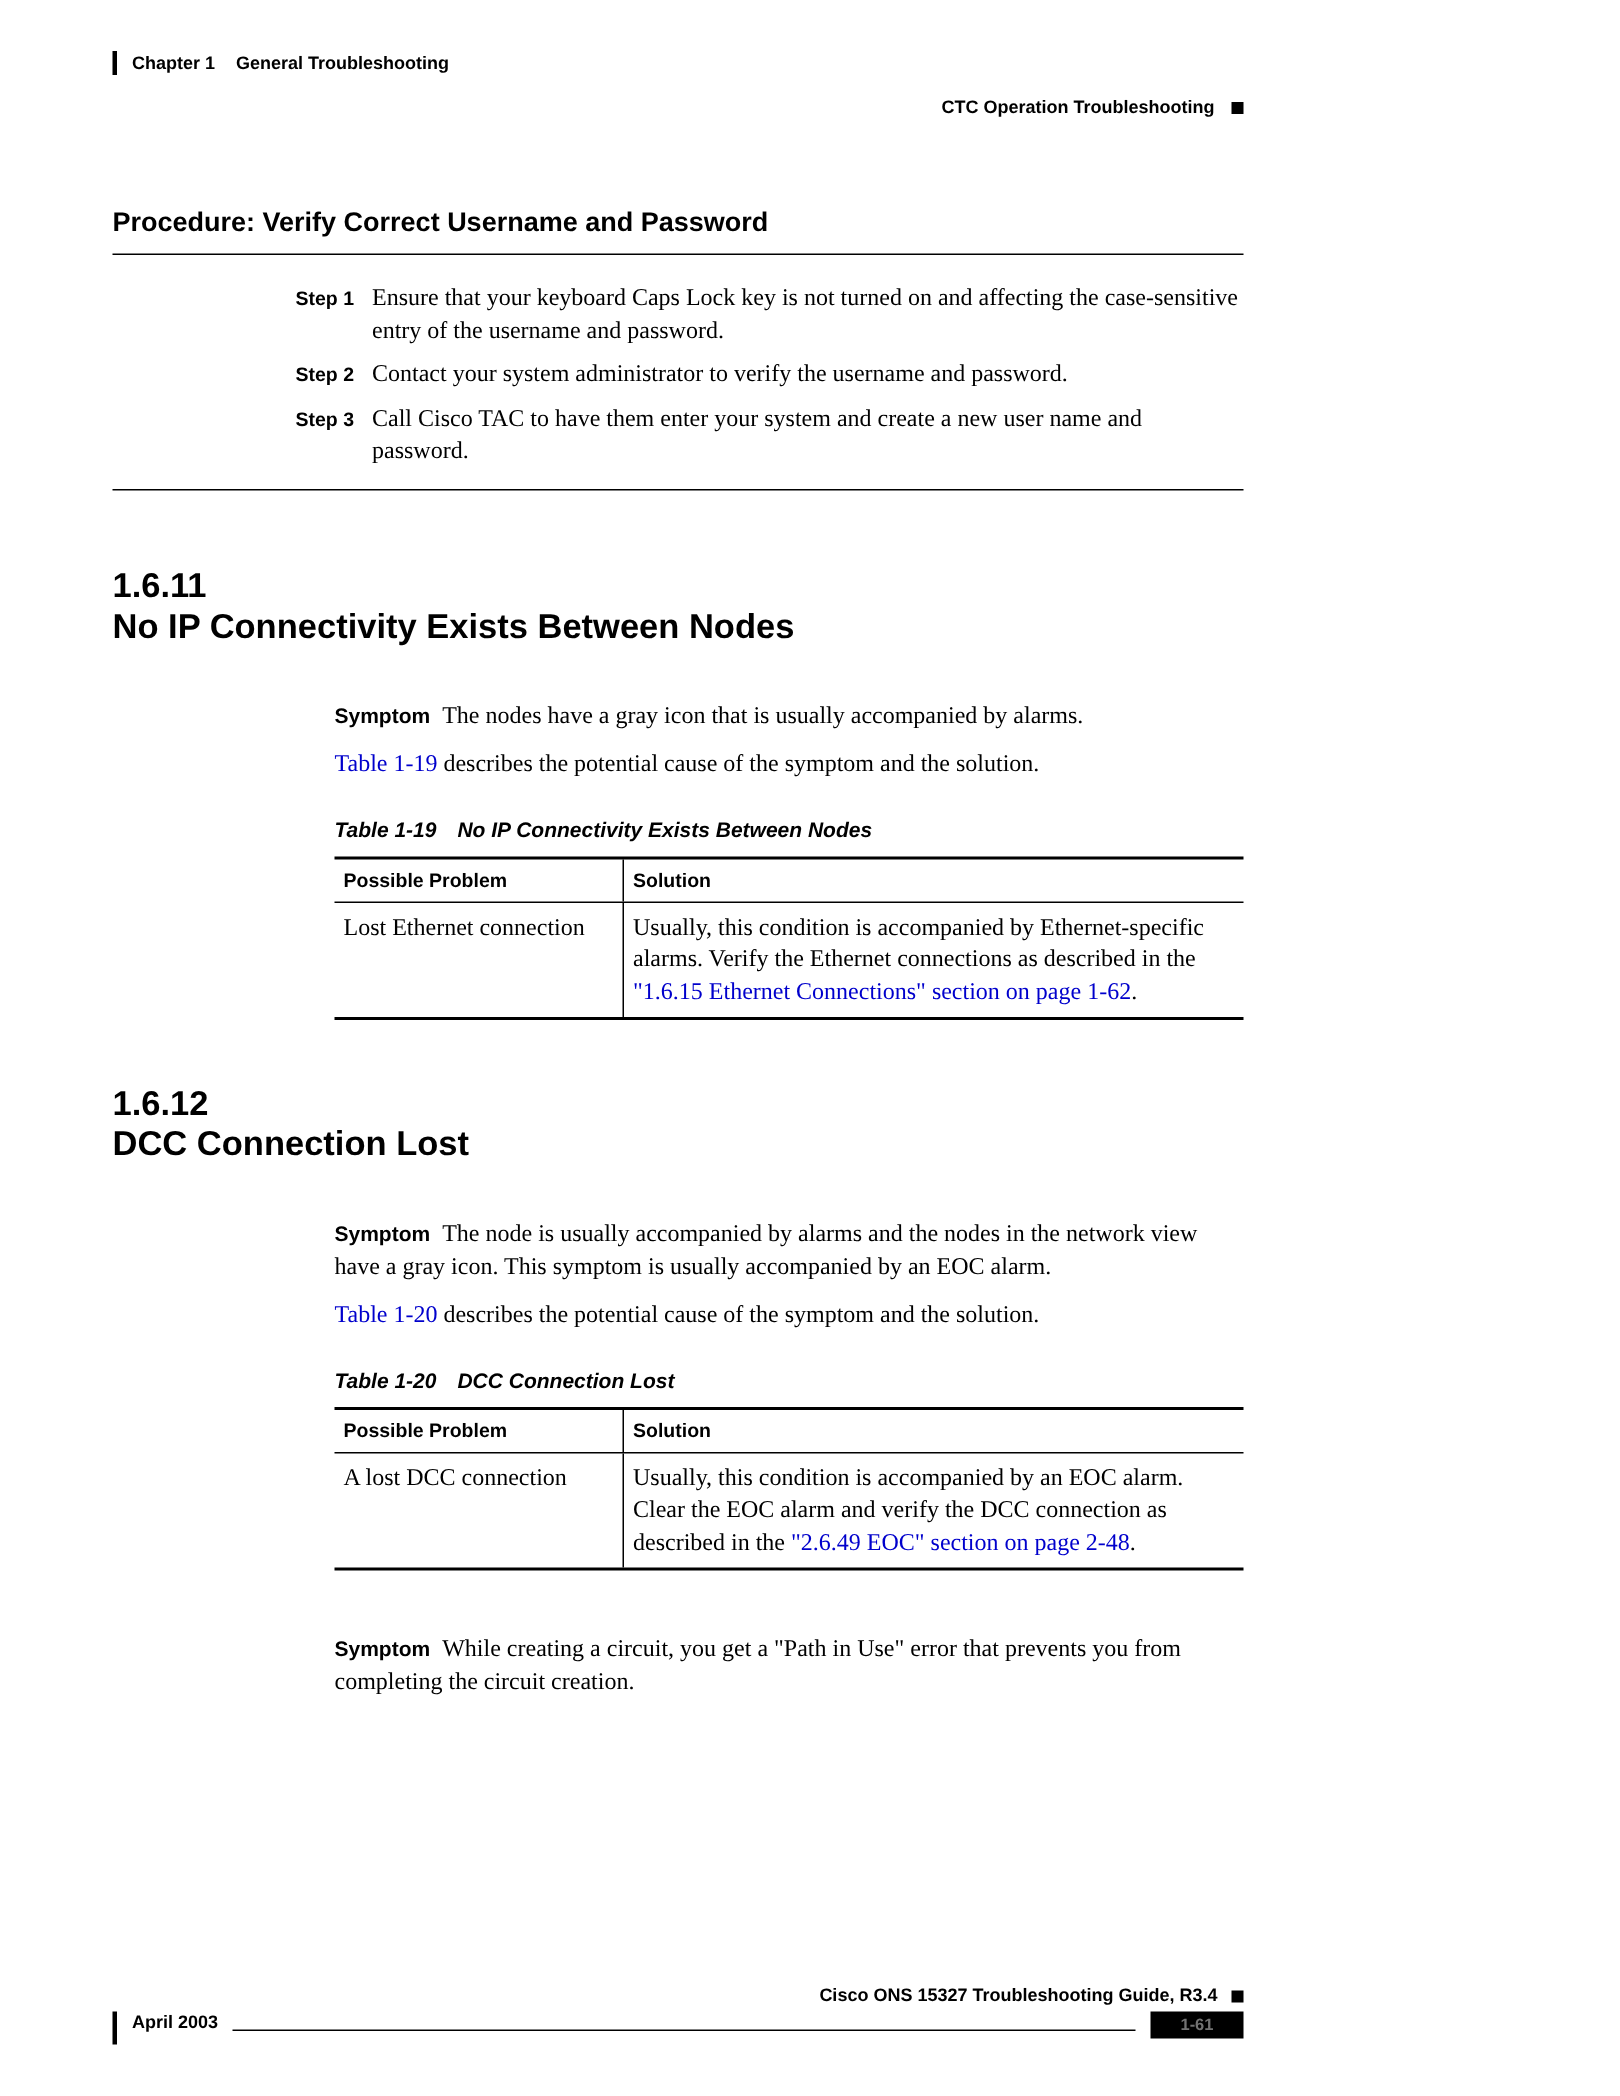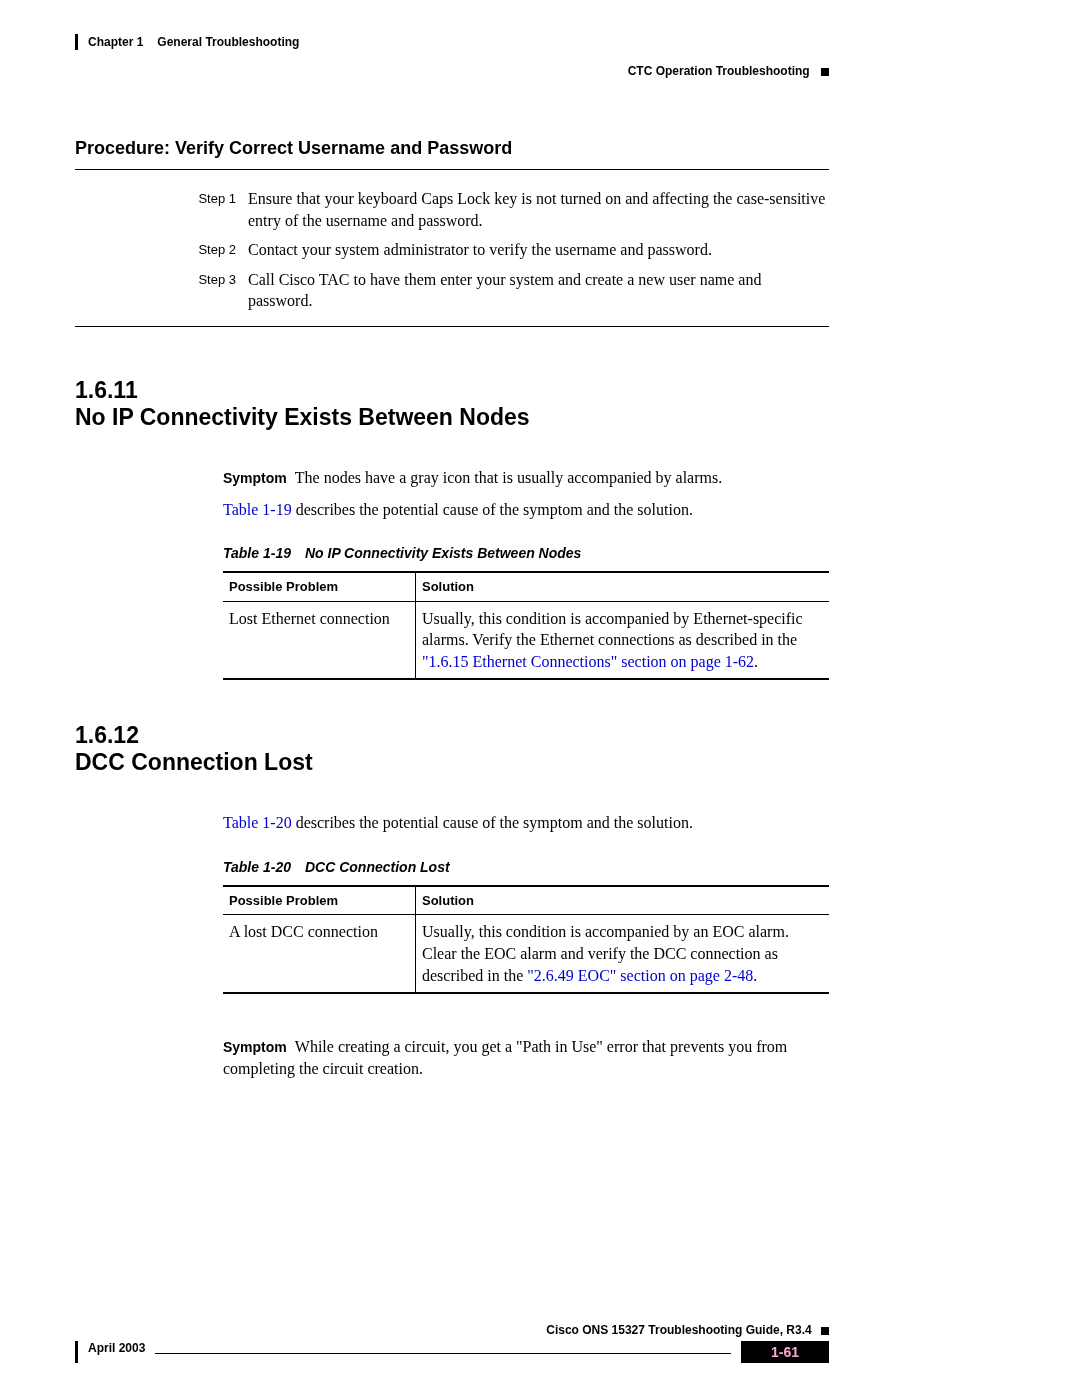--- a/index.html
+++ b/index.html
@@ -63,21 +63,21 @@
     margin-top: 18px;
   }
   .step-row {
     display: flex;
     margin-bottom: 8px;
     font-size: 16px;
     line-height: 1.35;
   }
   .step-label {
     font-family: Arial, Helvetica, sans-serif;
-    font-weight: normal;
+    font-weight: bold;
     font-size: 13px;
     width: 75px;
     flex-shrink: 0;
     text-align: right;
     padding-right: 12px;
     padding-top: 2px;
   }
   .step-text {
     flex: 1;
   }
@@ -191,25 +191,25 @@
     flex: 1;
     border-top: 1px solid #000;
     margin: 0 10px;
     height: 0;
     align-self: center;
     position: relative;
     top: 1px;
   }
   .page-num-box {
     background: #000;
-    color: #f9a8d4;
-    font-family: Arial, Helvetica, sans-serif;
-    font-weight: bold;
-    font-size: 14px;
-    padding: 3px 30px;
+    color: #737373;
+    font-family: Arial, Helvetica, sans-serif;
+    font-weight: bold;
+    font-size: 11px;
+    padding: 3px 20px;
   }
 </style>
 </head>
 <body>
 
 <div class="page">
 
   <div class="header-row">
     <div class="bar"></div>
     <span>Chapter 1</span>
@@ -276,20 +276,23 @@
       </div>
     </div>
 
     <div class="section" style="margin-top:42px;">
       <div class="section-heading">
         <span class="section-num">1.6.12</span>
         <span>DCC Connection Lost</span>
       </div>
       <div class="section-body">
         <div class="para">
+          <span class="sym-label">Symptom</span>&nbsp;&nbsp;<span>The node is usually accompanied by alarms and the nodes in the network view have a gray icon. This symptom is usually accompanied by an EOC alarm.</span>
+        </div>
+        <div class="para">
           <span class="link">Table 1-20</span><span> describes the potential cause of the symptom and the solution.</span>
         </div>
         <div class="table-caption">
           <span class="cap-num">Table 1-20</span><span>DCC Connection Lost</span>
         </div>
         <table class="trouble">
           <thead>
             <tr>
               <th>Possible Problem</th>
               <th>Solution</th>

